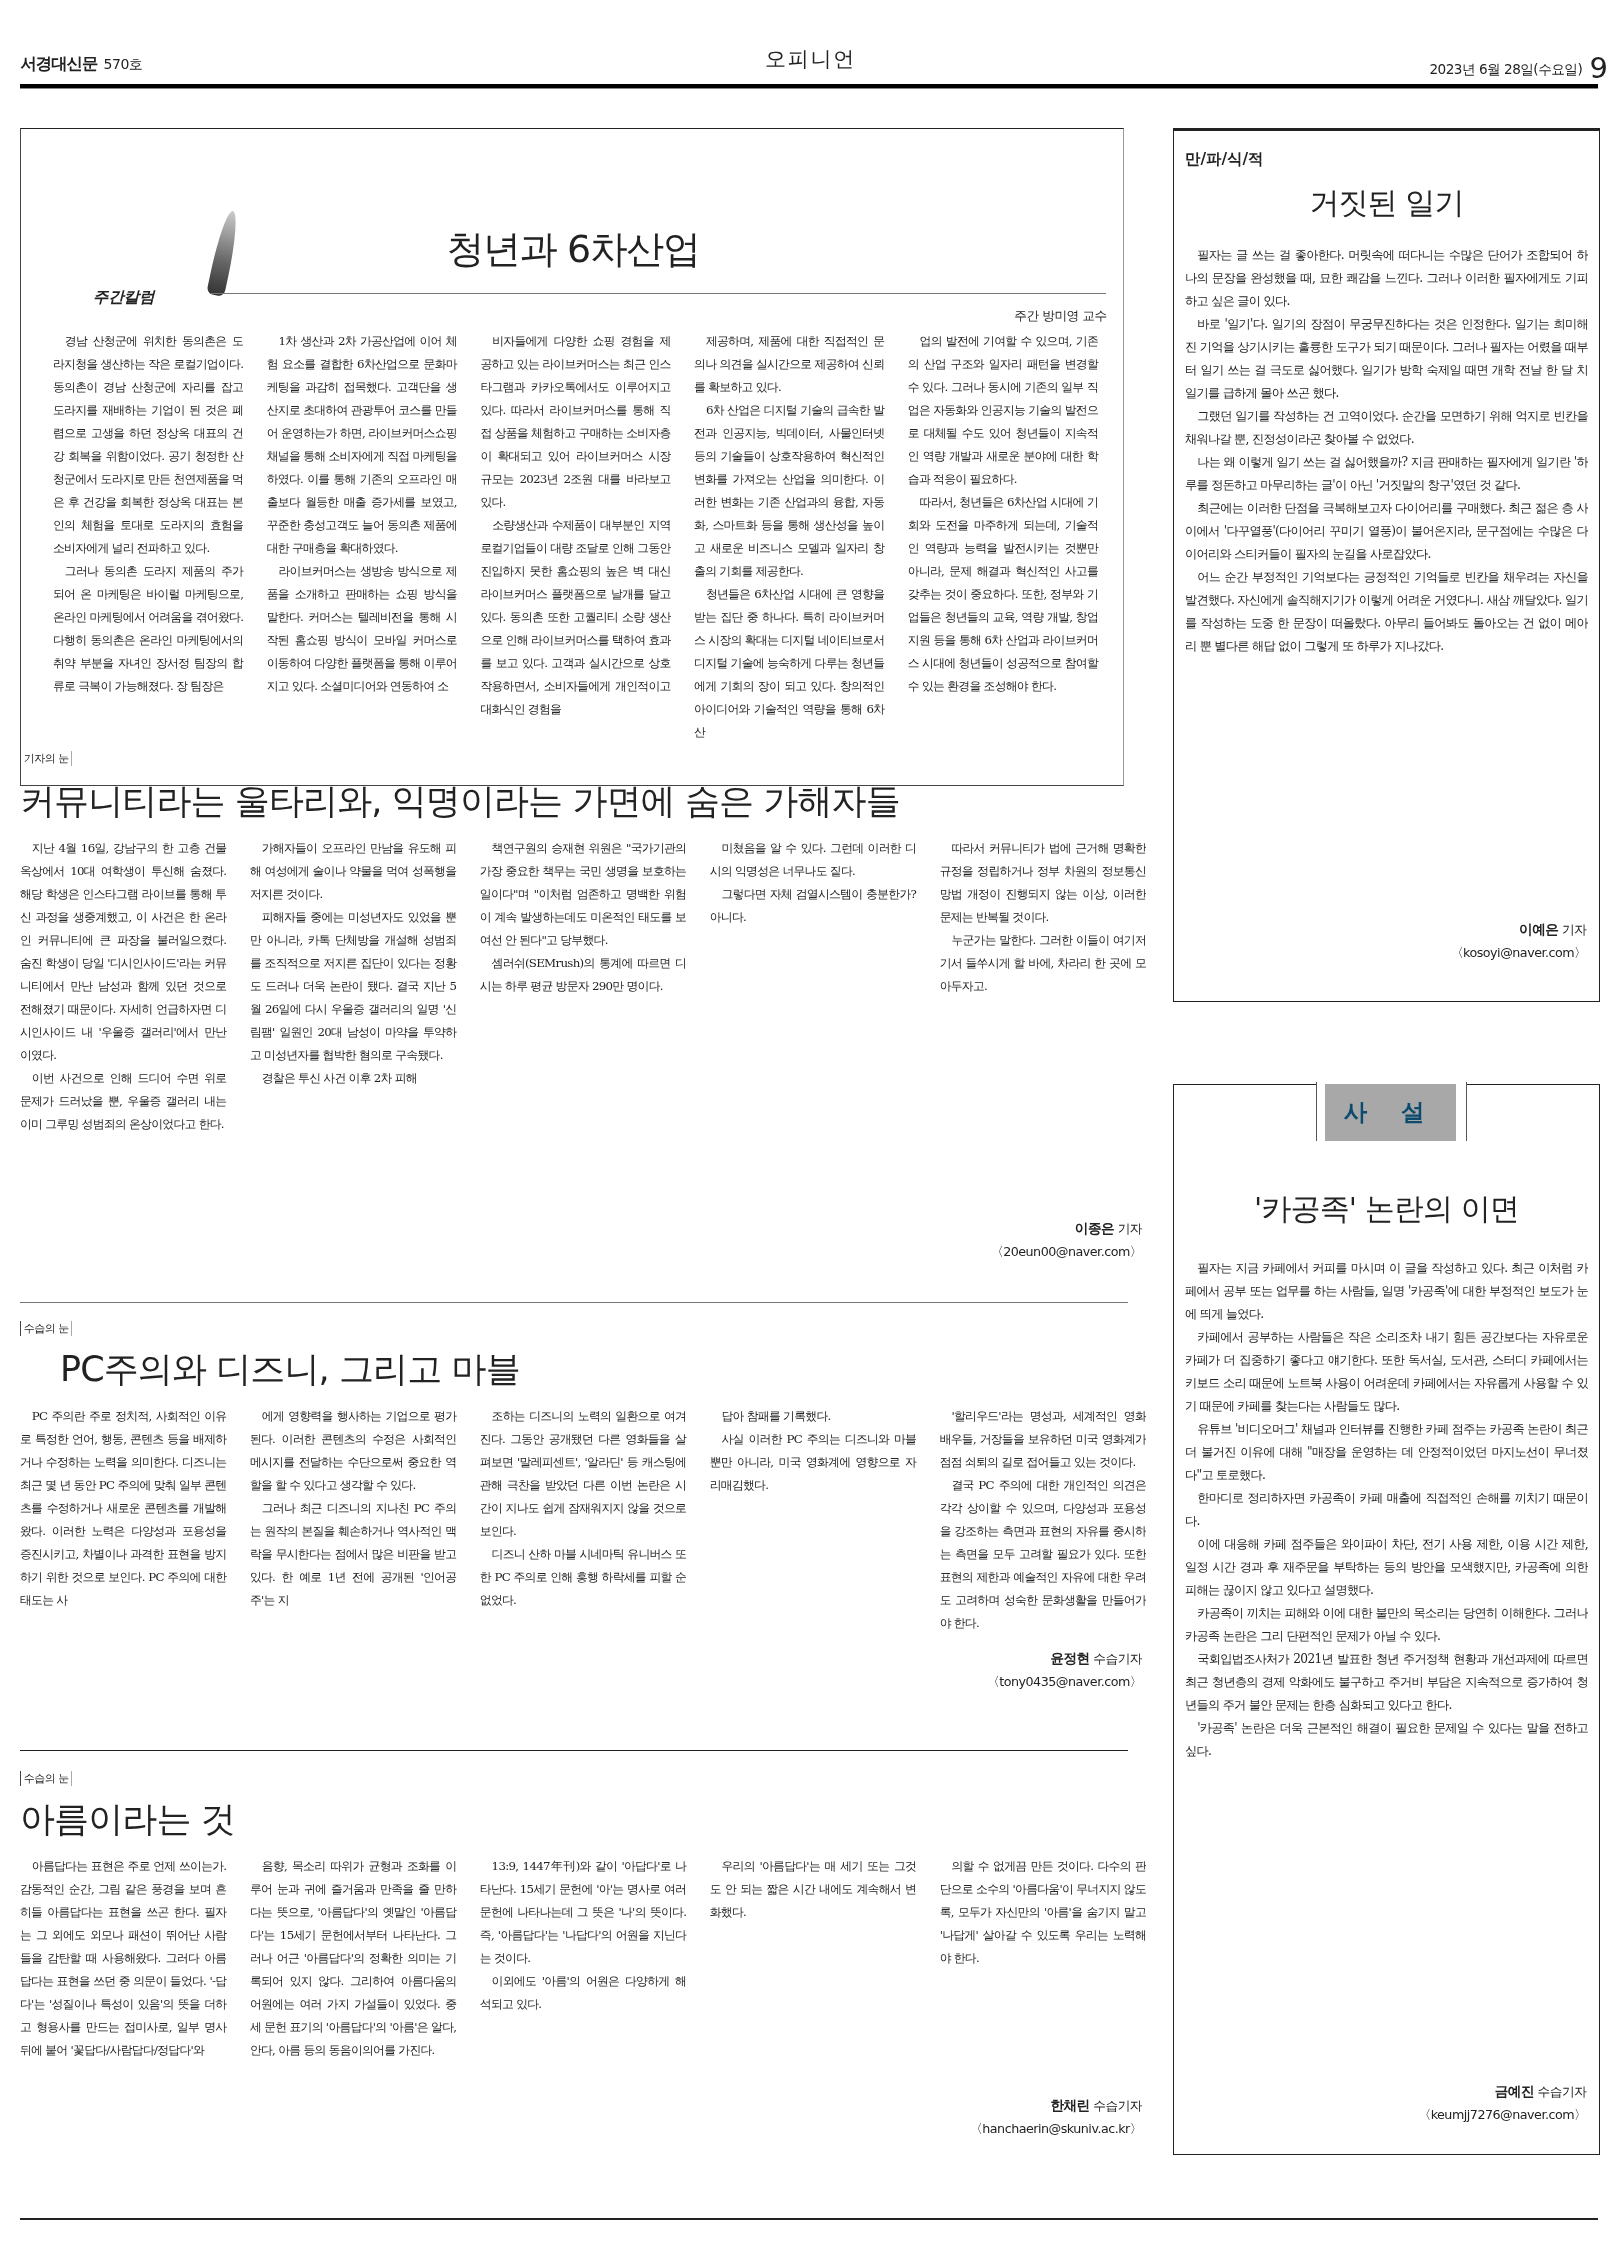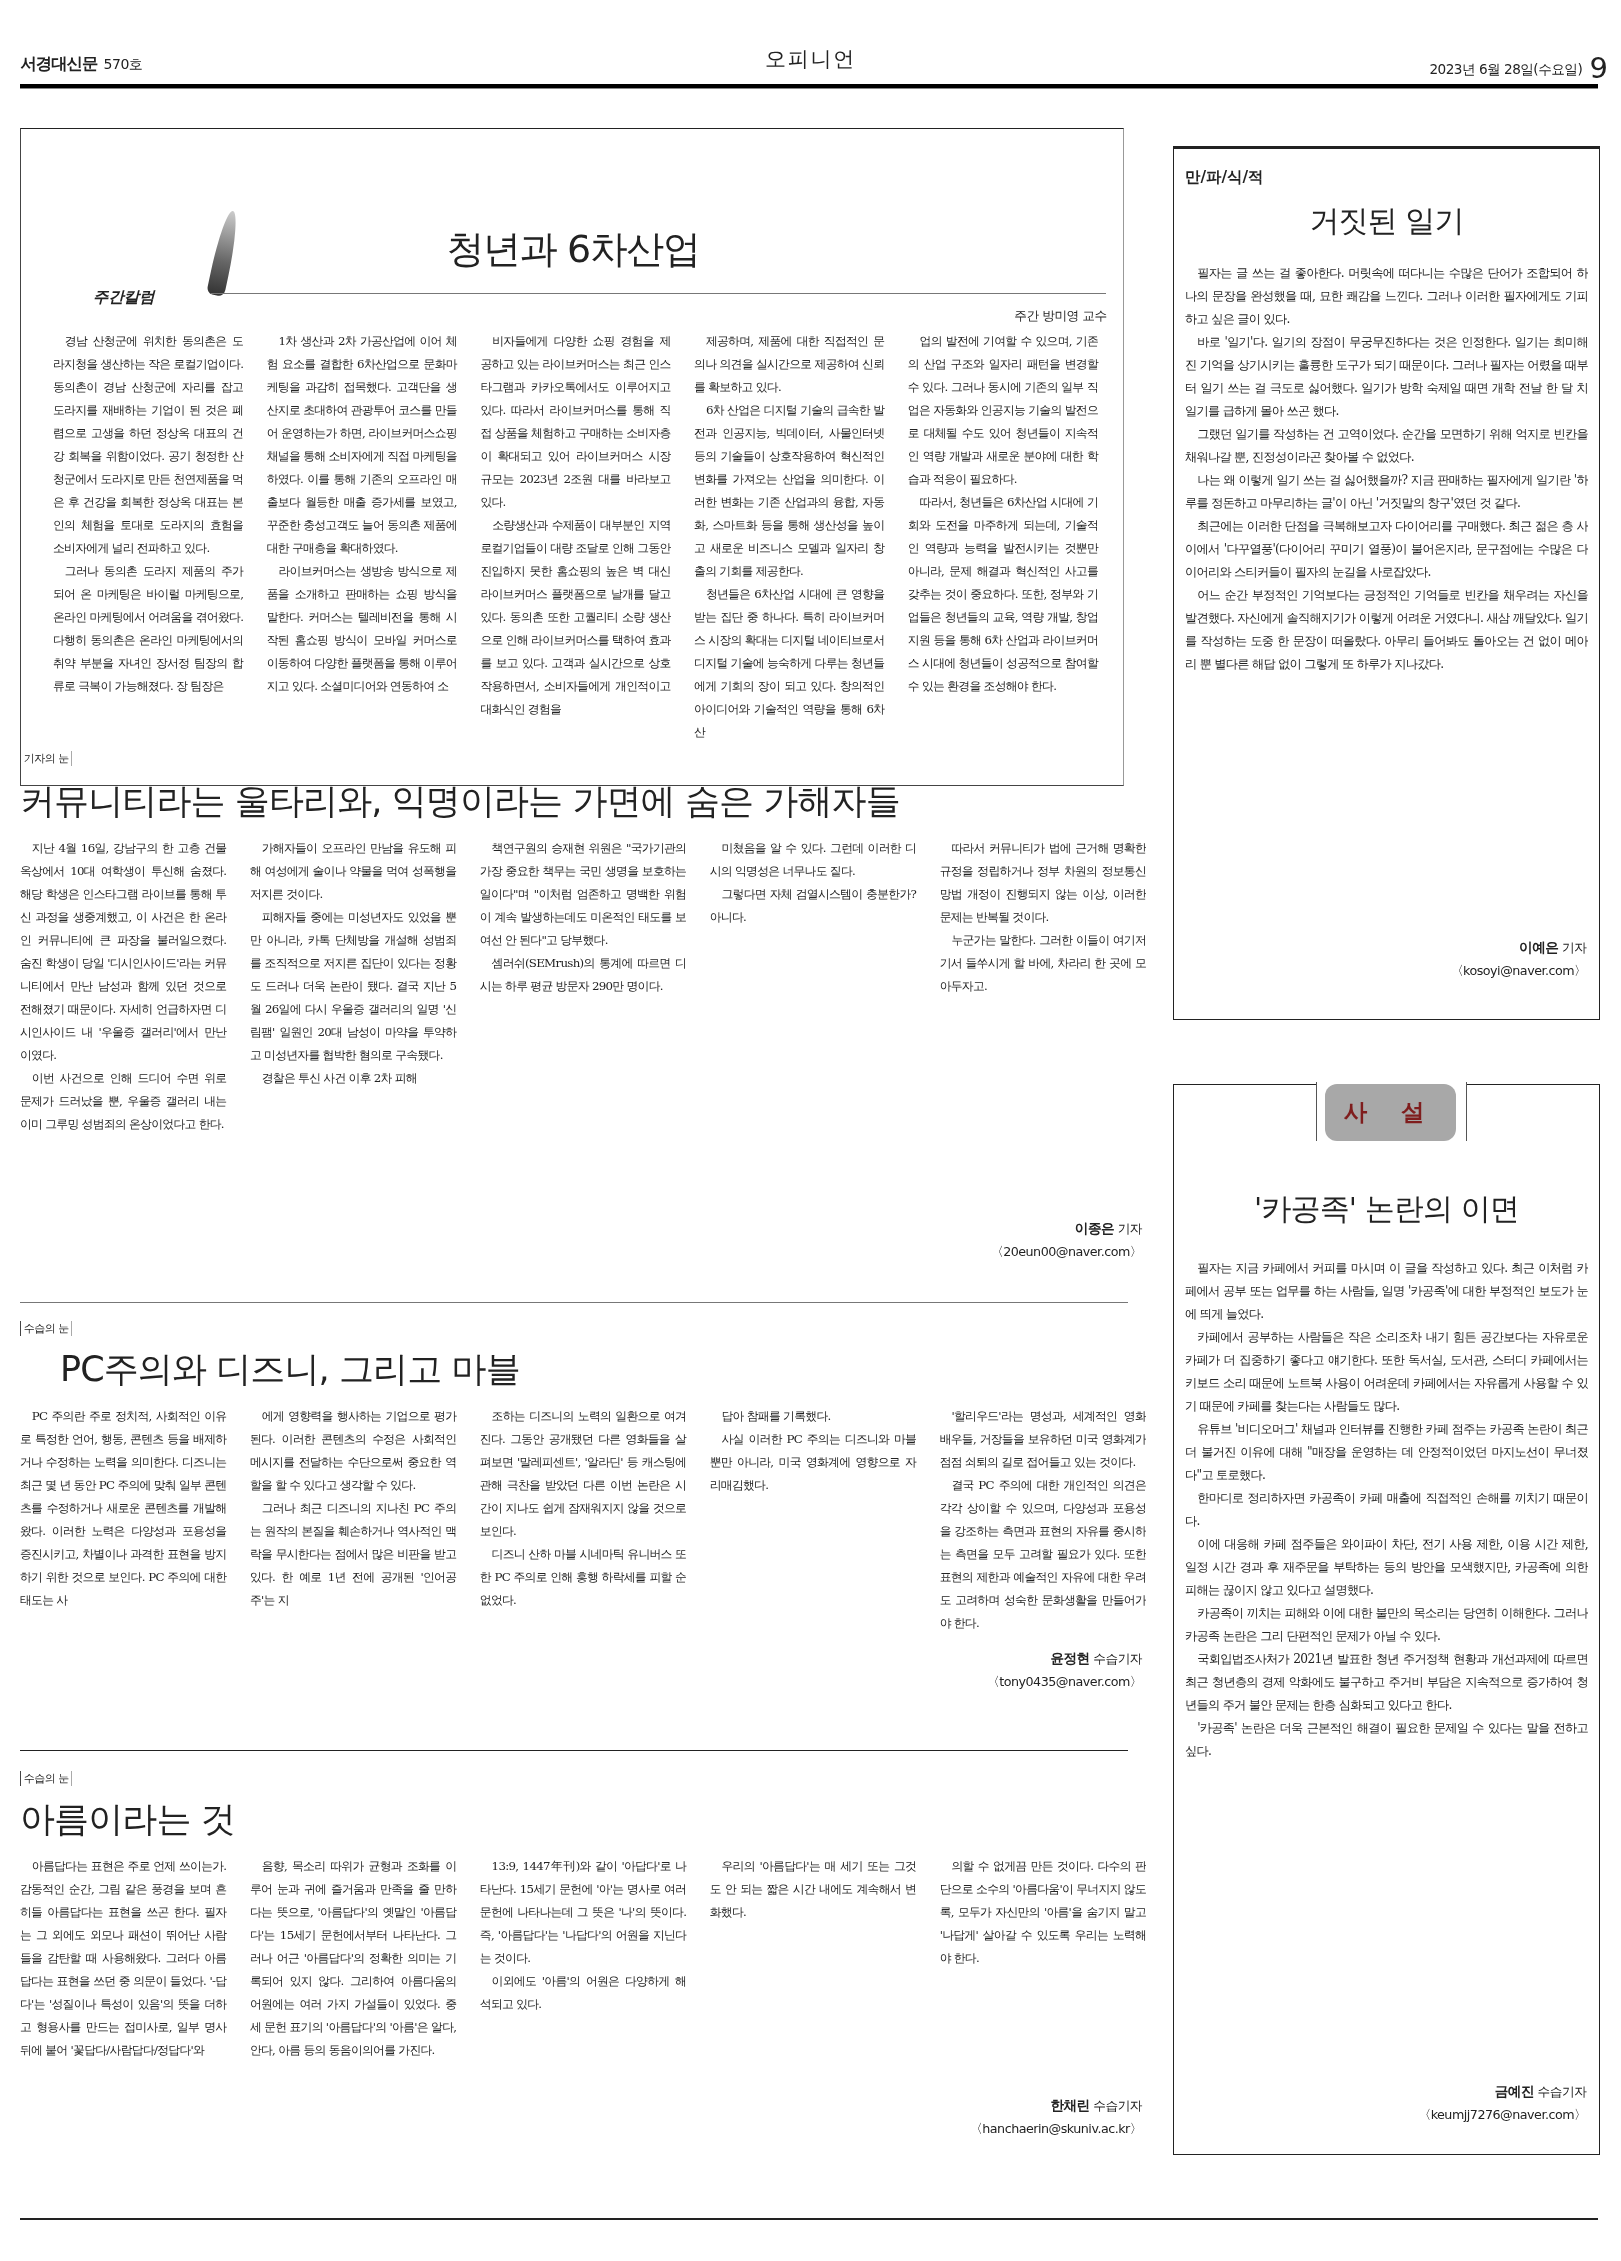--- a/index.html
+++ b/index.html
@@ -25,21 +25,21 @@
   .headline-big{font-family:"DejaVu Sans","Liberation Sans",sans-serif;font-size:38px;font-weight:normal;letter-spacing:-1.4px;}
   .headline-med{font-family:"DejaVu Sans","Liberation Sans",sans-serif;font-size:35px;letter-spacing:-0.9px;}
   .section-tag{font-family:"DejaVu Sans","Liberation Sans",sans-serif;font-size:11px;border-left:0.9px solid #444;border-right:0.5px solid #aaa;padding:0 2.7px;letter-spacing:-0.5px;}
   .byline{font-family:"DejaVu Sans","Liberation Sans",sans-serif;font-size:12.7px;text-align:right;line-height:22.6px;letter-spacing:-0.5px;}
   .byline b{font-size:13.6px;}
   .hr-gray{height:1.4px;background:#777;}
   .hr-black{height:0.9px;background:#222;}
 
   .side-title{font-family:"DejaVu Serif","Liberation Serif",serif;font-size:30px;text-align:center;letter-spacing:-0.9px;}
   .side-label{font-family:"DejaVu Sans","Liberation Sans",sans-serif;font-weight:bold;font-size:15.4px;}
-  .editorial-tag{background:#a8a8a8;color:#7f1d1d;font-family:"DejaVu Sans","Liberation Sans",sans-serif;font-weight:bold;font-size:23.5px;text-align:center;letter-spacing:12.7px;border-radius:12px;}
+  .editorial-tag{background:#a8a8a8;color:#0c4a6e;font-family:"DejaVu Sans","Liberation Sans",sans-serif;font-weight:bold;font-size:23.5px;text-align:center;letter-spacing:12.7px;}
 </style>
 </head>
 <body>
 
 <div class="abs mast-left">
   <span>서경대신문</span><span class="issue">570호</span>
 </div>
 <div class="abs mast-center">오피니언</div>
 <div class="abs mast-right">
   <span>2023년 6월 28일(수요일)</span><span class="pg">9</span>
@@ -164,21 +164,21 @@
         <p>의할 수 없게끔 만든 것이다. 다수의 판단으로 소수의 '아름다움'이 무너지지 않도록, 모두가 자신만의 '아름'을 숨기지 말고 '나답게' 살아갈 수 있도록 우리는 노력해야 한다.</p>
       </div>
   </div>
   <div class="abs byline" style="right:27px;top:323px;background:#fff;padding-left:9px;">
     <div><b>한채린</b> <span>수습기자</span></div>
     <div>〈hanchaerin@skuniv.ac.kr〉</div>
   </div>
 </div>
 <div class="abs hr-black" style="left:20px;top:2218px;width:1578px;height:1.8px;"></div>
 
-<div class="abs" style="left:1173px;top:146px;width:425px;height:870px;border:1.4px solid #222;border-top-width:3.6px;">
+<div class="abs" style="left:1173px;top:128px;width:425px;height:870px;border:1.4px solid #222;border-top-width:3.6px;">
   <div class="abs side-label" style="left:11px;top:18px;">만/파/식/적</div>
   <div class="abs side-title" style="left:0;width:425px;top:52px;">거짓된 일기</div>
   <div class="abs col-text" style="left:11px;width:403px;top:113px;height:647px;overflow:hidden;font-size:12.2px;">
     <p>필자는 글 쓰는 걸 좋아한다. 머릿속에 떠다니는 수많은 단어가 조합되어 하나의 문장을 완성했을 때, 묘한 쾌감을 느낀다. 그러나 이러한 필자에게도 기피하고 싶은 글이 있다.</p>
     <p>바로 '일기'다. 일기의 장점이 무궁무진하다는 것은 인정한다. 일기는 희미해진 기억을 상기시키는 훌륭한 도구가 되기 때문이다. 그러나 필자는 어렸을 때부터 일기 쓰는 걸 극도로 싫어했다. 일기가 방학 숙제일 때면 개학 전날 한 달 치 일기를 급하게 몰아 쓰곤 했다.</p>
     <p>그랬던 일기를 작성하는 건 고역이었다. 순간을 모면하기 위해 억지로 빈칸을 채워나갈 뿐, 진정성이라곤 찾아볼 수 없었다.</p>
     <p>나는 왜 이렇게 일기 쓰는 걸 싫어했을까? 지금 판매하는 필자에게 일기란 '하루를 정돈하고 마무리하는 글'이 아닌 '거짓말의 창구'였던 것 같다.</p>
     <p>최근에는 이러한 단점을 극복해보고자 다이어리를 구매했다. 최근 젊은 층 사이에서 '다꾸열풍'(다이어리 꾸미기 열풍)이 불어온지라, 문구점에는 수많은 다이어리와 스티커들이 필자의 눈길을 사로잡았다.</p>
     <p>어느 순간 부정적인 기억보다는 긍정적인 기억들로 빈칸을 채우려는 자신을 발견했다. 자신에게 솔직해지기가 이렇게 어려운 거였다니. 새삼 깨달았다. 일기를 작성하는 도중 한 문장이 떠올랐다. 아무리 들어봐도 돌아오는 건 없이 메아리 뿐 별다른 해답 없이 그렇게 또 하루가 지나갔다.</p>
   </div>

